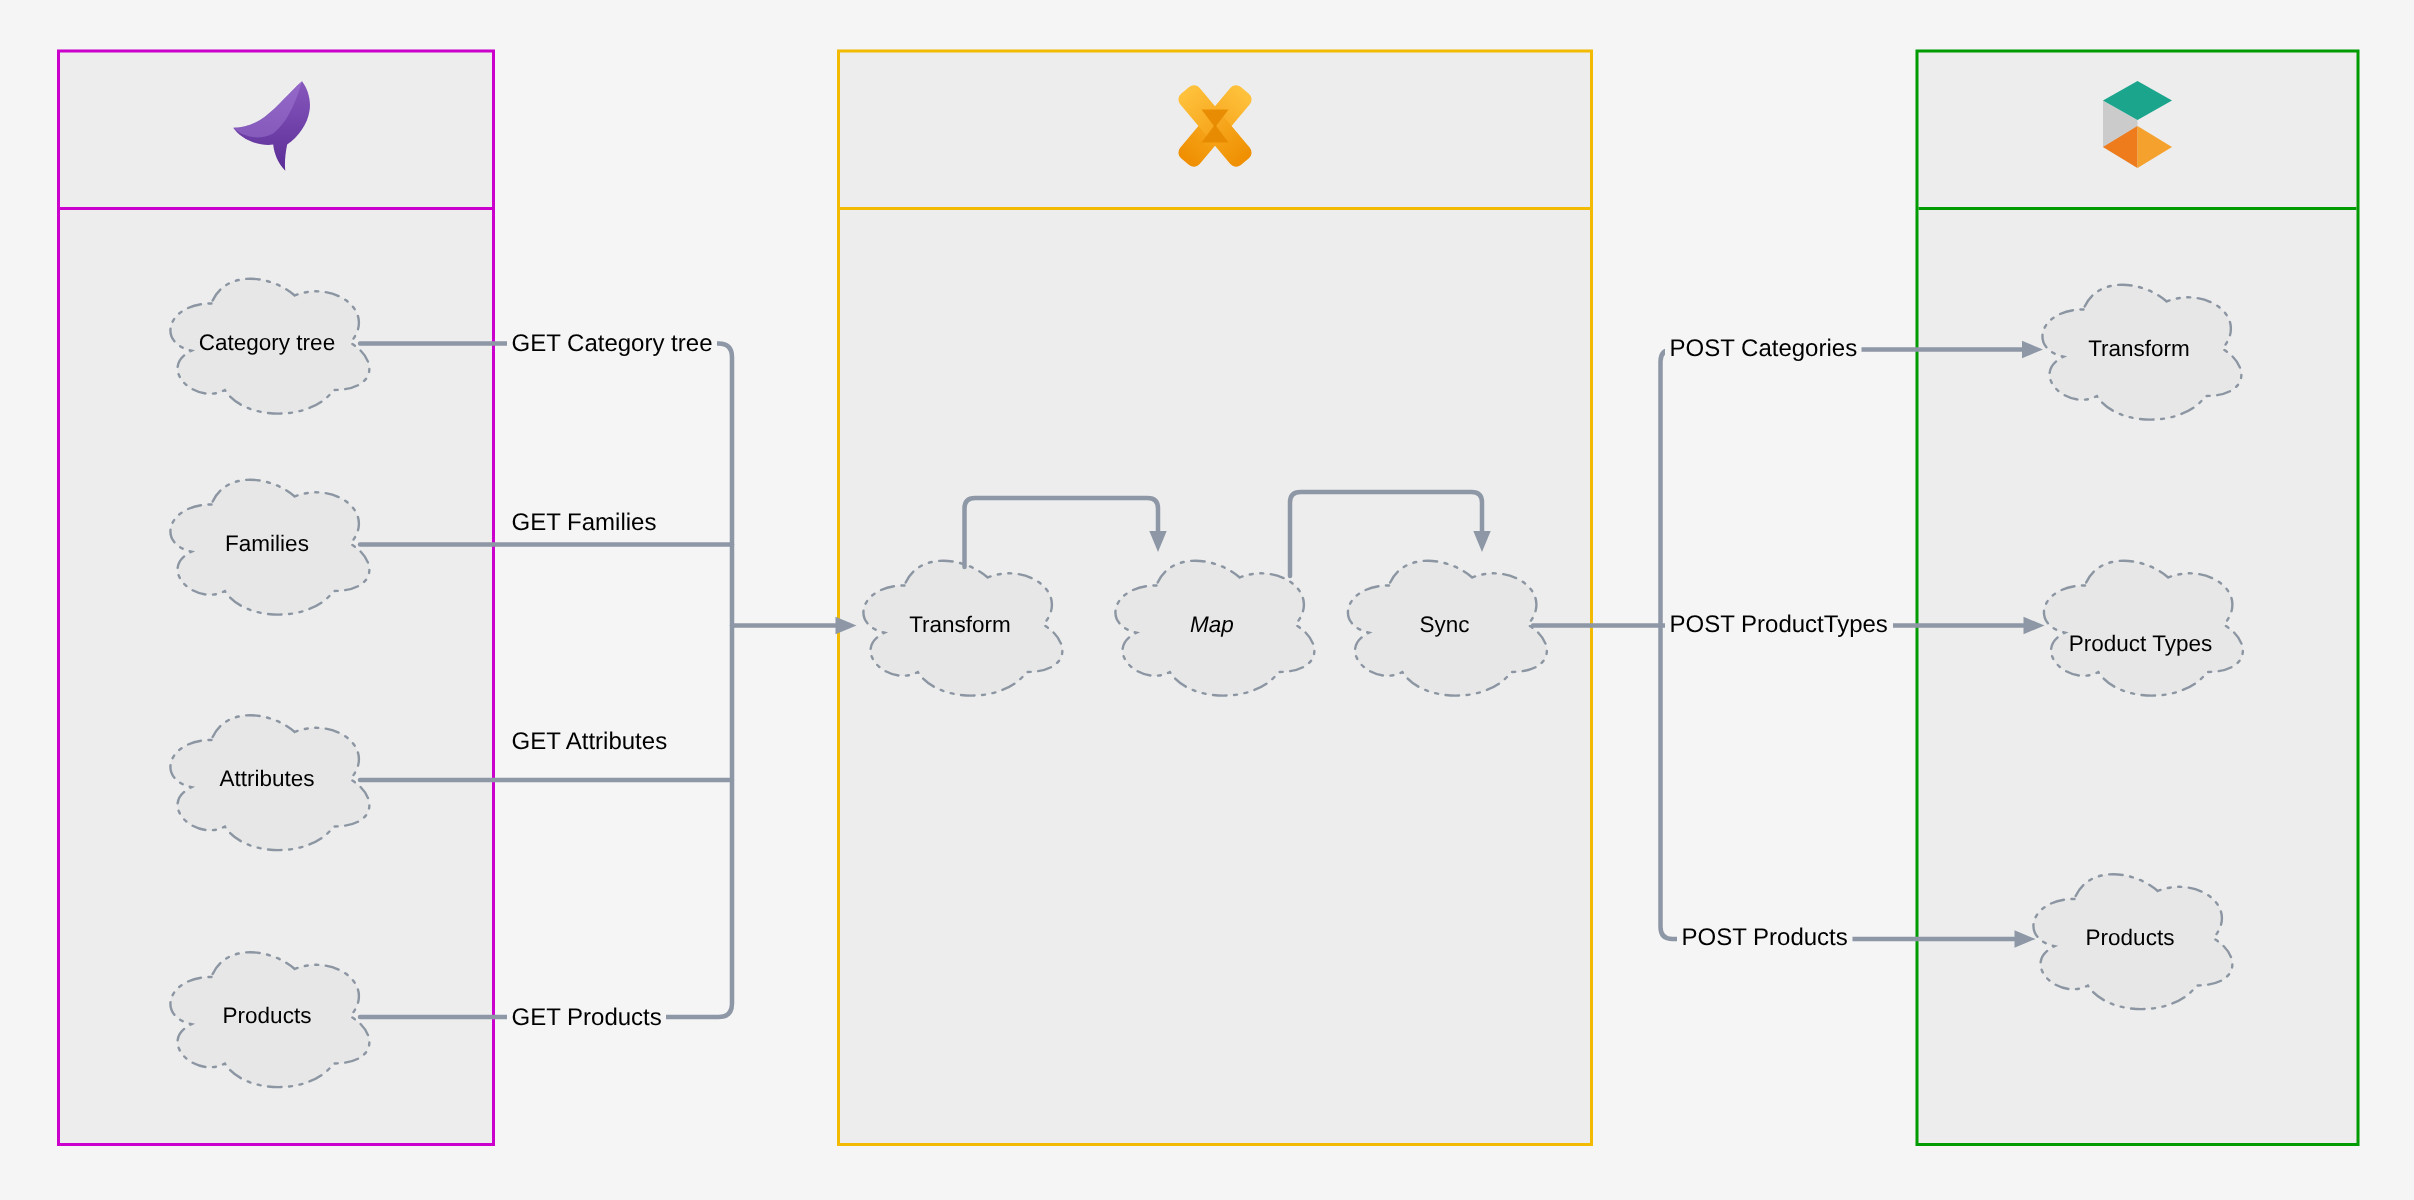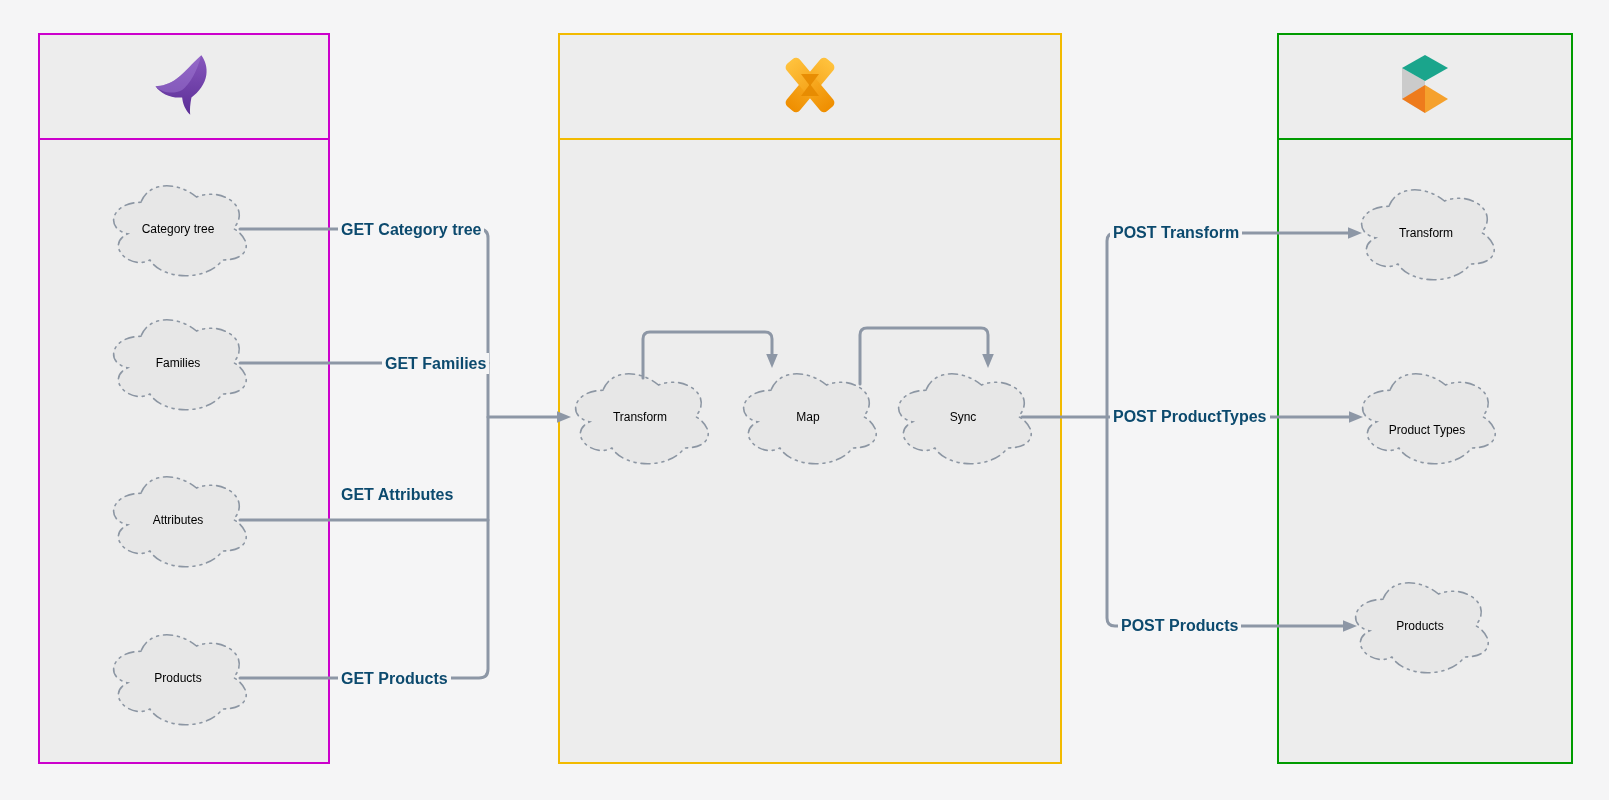--- a/index.html
+++ b/index.html
@@ -22,23 +22,23 @@
   .panel-mw .panel-header{border-bottom-color:#F2BA00;}
   .panel-ct .panel-header{border-bottom-color:#009B00;}
 
   
   svg.wires{position:absolute;left:0;top:0;z-index:3;pointer-events:none;}
   .edge{fill:none;stroke:#8D97A6;stroke-width:3;stroke-linecap:round;stroke-linejoin:round;}
   .arrow{fill:#8D97A6;stroke:none;}
   .cloud{fill:#E7E7E7;stroke:#8C96A3;stroke-width:1.6;stroke-linecap:round;stroke-dasharray:2 5 9 5 2 5;}
 
   
-  .node-label{position:absolute;width:148px;text-align:center;font-size:12px;line-height:18px;color:#000;z-index:4;}
+  .node-label{position:absolute;width:148px;text-align:center;font-size:15px;line-height:18px;color:#000;z-index:4;}
   
-  .edge-label{position:absolute;font-size:16px;line-height:21px;color:#0c4a6e;background:#F5F5F6;padding:0 3px;z-index:5;white-space:nowrap;font-weight:bold;}
+  .edge-label{position:absolute;font-size:16px;line-height:21px;color:#000000;background:#F5F5F6;padding:0 3px;z-index:5;white-space:nowrap;}
 </style>
 </head>
 <body>
 
 <div class="stage">
 
   <div class="panel panel-pim">
     <div class="panel-header">
       <span>
         <svg width="62" height="62" viewBox="0 0 100 100">
@@ -124,29 +124,29 @@
     <polygon class="arrow" points="1363,417 1349,411.2 1349,422.8"></polygon>
     <polygon class="arrow" points="1357,626 1343,620.2 1343,631.8"></polygon>
   </svg>
 
   <div class="node-label" style="left:104px;top:220px;">Category tree</div>
   <div class="node-label" style="left:104px;top:354px;">Families</div>
   <div class="node-label" style="left:104px;top:511px;">Attributes</div>
   <div class="node-label" style="left:104px;top:669px;">Products</div>
 
   <div class="node-label" style="left:566px;top:408px;">Transform</div>
-  <div class="node-label" style="left:734px;top:408px;">Map</div>
+  <div class="node-label" style="left:734px;top:408px;font-style:italic;">Map</div>
   <div class="node-label" style="left:889px;top:408px;">Sync</div>
 
   <div class="node-label" style="left:1352px;top:224px;">Transform</div>
   <div class="node-label" style="left:1353px;top:421px;text-align:center;">Product Types</div>
   <div class="node-label" style="left:1346px;top:617px;">Products</div>
 
   <div class="edge-label" style="left:338px;top:219px;">GET Category tree</div>
-  <div class="edge-label" style="left:338px;top:353px;margin-left:44px;">GET Families</div>
+  <div class="edge-label" style="left:338px;top:338px;">GET Families</div>
   <div class="edge-label" style="left:338px;top:484px;">GET Attributes</div>
   <div class="edge-label" style="left:338px;top:668px;">GET Products</div>
 
-  <div class="edge-label" style="left:1110px;top:222px;">POST Transform</div>
+  <div class="edge-label" style="left:1110px;top:222px;">POST Categories</div>
   <div class="edge-label" style="left:1110px;top:406px;">POST ProductTypes</div>
   <div class="edge-label" style="left:1118px;top:615px;text-align:right;">POST Products</div>
 
 </div>
 
 </body></html>

